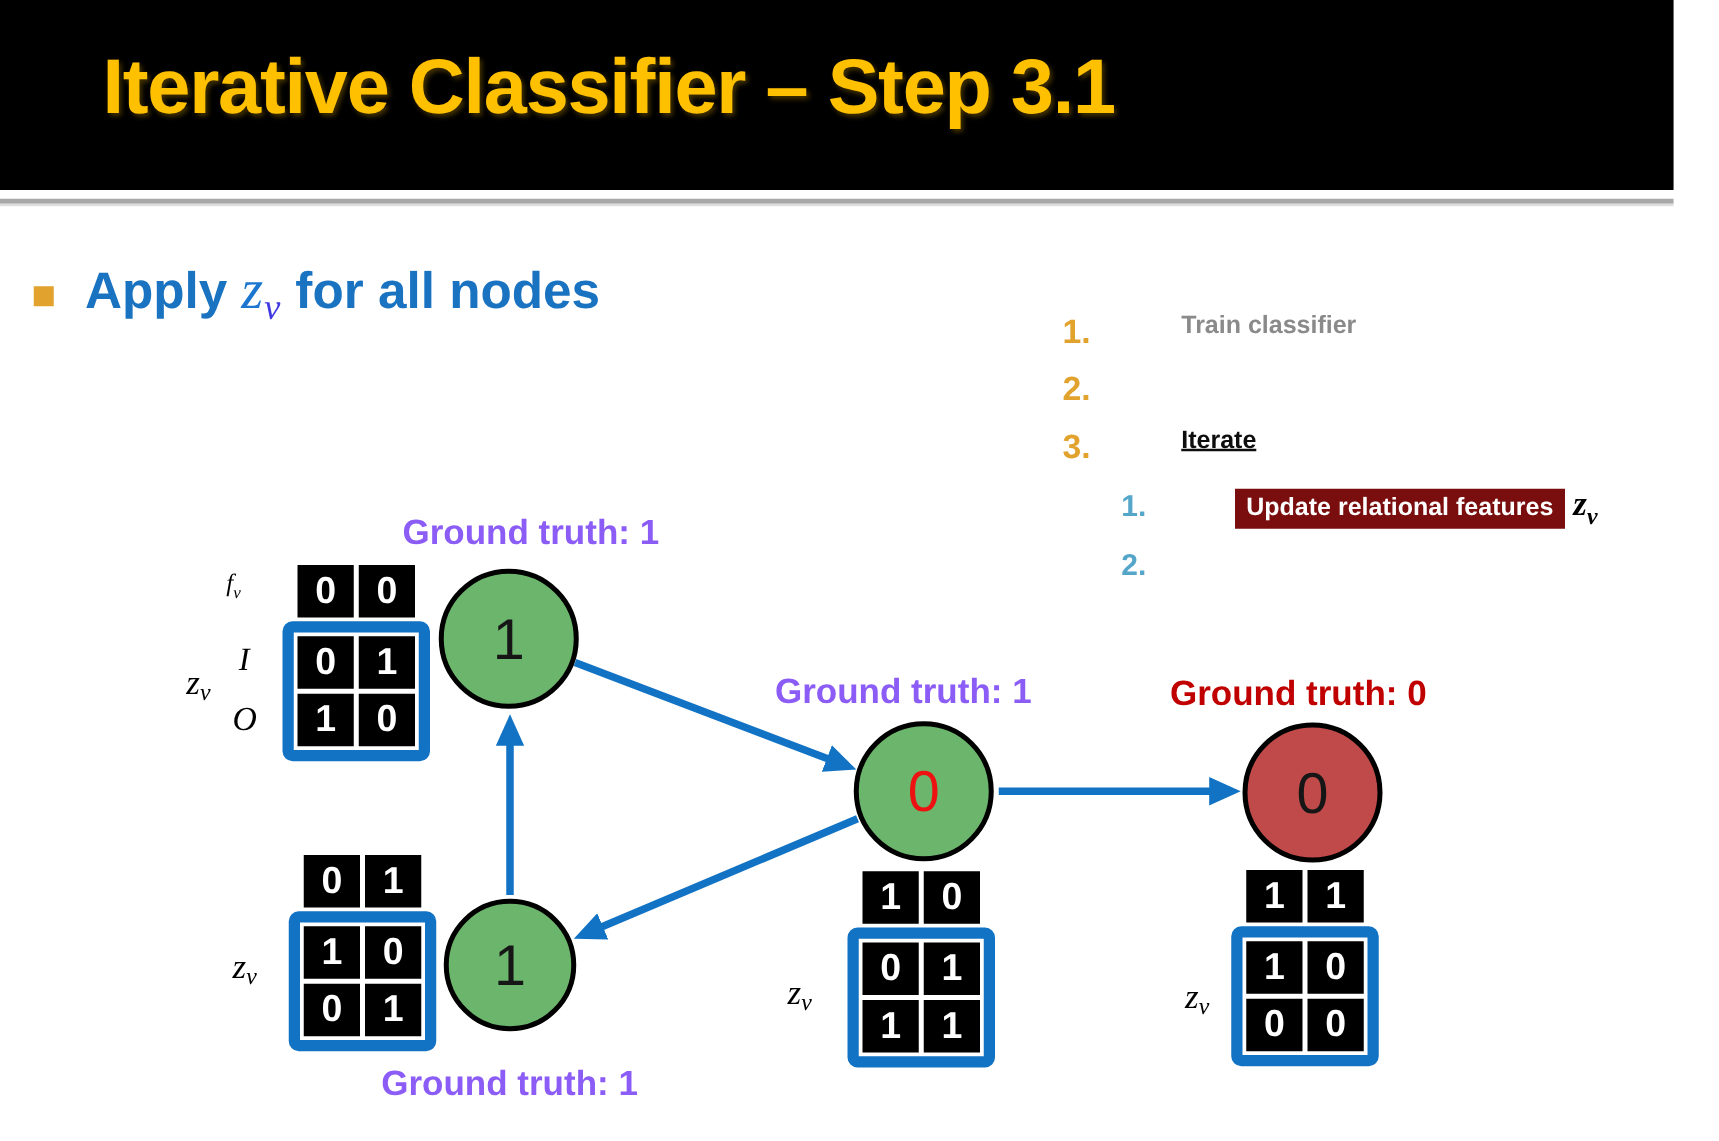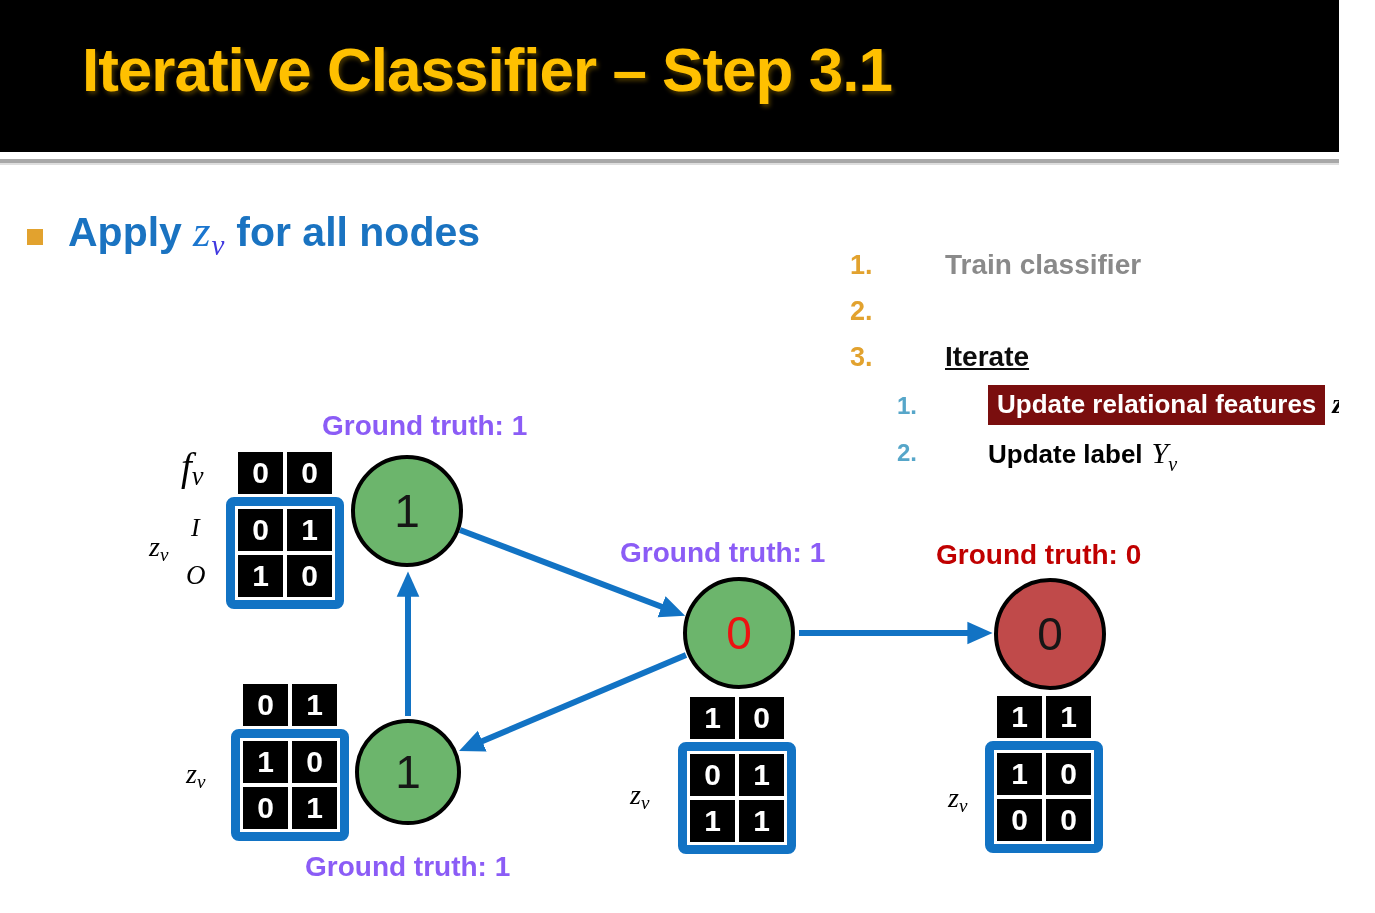--- a/index.html
+++ b/index.html
@@ -23,25 +23,25 @@
   .bullet-line{
     position:absolute;left:68px;top:205px;white-space:nowrap;
     font-size:41px;font-weight:bold;color:#1a73c1;
   }
   .bullet-line .math{font-family:"Liberation Serif",serif;font-style:italic;font-weight:normal;
     font-size:45px;color:#1b76cf;margin:0 12px 0 11px;}
   .bullet-line .math sub{font-size:29px;color:#4038e0;vertical-align:-9px;margin-left:1px;}
 
   
   .step-num{position:absolute;left:850px;font-weight:bold;font-size:27px;color:#e2a22e;}
-  .step-label{position:absolute;left:945px;font-weight:bold;font-size:28px;color:#8a8a8a;white-space:nowrap;}
+  .step-label{position:absolute;left:945px;font-weight:bold;font-size:20px;color:#8a8a8a;white-space:nowrap;}
   .step-label.dark{color:#0d0d0d;text-decoration:underline;}
   .sub-num{position:absolute;left:897px;font-weight:bold;font-size:24px;color:#56a6c9;}
   .sub-content{position:absolute;left:988px;white-space:nowrap;}
-  .hl{background:#7a0e0e;color:#ffffff;font-weight:bold;font-size:26px;padding:4px 9px 6px 9px;}
+  .hl{background:#7a0e0e;color:#ffffff;font-weight:bold;font-size:20px;padding:4px 9px 6px 9px;}
   .math-after{font-family:"Liberation Serif",serif;font-style:italic;font-weight:bold;
     font-size:28px;color:#000;margin-left:7px;}
   .math-after sub{font-size:19px;vertical-align:-7px;}
   .plain-sub{color:#000;font-weight:bold;font-size:26px;}
   .math-Y{font-family:"Liberation Serif",serif;font-style:italic;font-weight:normal;
     font-size:30px;color:#000;margin-left:9px;}
   .math-Y sub{font-size:20px;vertical-align:-8px;}
 
   
   .edges{position:absolute;left:0;top:0;width:1375px;height:913px;pointer-events:none;}
@@ -103,23 +103,20 @@
 
   <span class="step-num" style="top:342px">3.</span>
   <span class="step-label dark" style="top:341px">Iterate</span>
 
   <span class="sub-num" style="top:392px">1.</span>
   <div class="sub-content" style="top:388px">
     <span class="hl">Update relational features</span><span class="math-after"><span>z</span><sub>v</sub></span>
   </div>
 
   <span class="sub-num" style="top:439px">2.</span>
-  <div class="sub-content" style="top:436px">
-    <span class="plain-sub">Update label</span><span class="math-Y"><span>Y</span><sub>v</sub></span>
-  </div>
 
   <svg class="edges" viewBox="0 0 1375 913">
     <defs>
       <marker id="ah" viewBox="0 0 10 10" refX="7" refY="5" markerWidth="4.2" markerHeight="4.2" orient="auto" markerUnits="strokeWidth">
         <path d="M0,0.5 L10,5 L0,9.5 z" fill="#1273c4"></path>
       </marker>
     </defs>
     <line x1="408" y1="716" x2="408" y2="579" stroke="#1273c4" stroke-width="6" marker-end="url(#ah)"></line>
     <line x1="460" y1="530" x2="678" y2="613" stroke="#1273c4" stroke-width="6" marker-end="url(#ah)"></line>
     <line x1="686" y1="655" x2="466" y2="748" stroke="#1273c4" stroke-width="6" marker-end="url(#ah)"></line>
@@ -137,21 +134,21 @@
   <div class="node green" style="left:355px;top:719px;width:106px;height:106px">
     <span>1</span>
   </div>
   <div class="node green" style="left:683px;top:577px;width:112px;height:112px">
     <span class="red-val">0</span>
   </div>
   <div class="node red" style="left:994px;top:578px;width:112px;height:112px">
     <span>0</span>
   </div>
 
-  <div class="mlabel" style="left:181px;top:444px;font-size:39px">
+  <div class="mlabel" style="left:181px;top:456px;font-size:20px">
     <span>f</span><sub>v</sub>
   </div>
   <div class="mlabel" style="left:191px;top:513px;font-size:26px">I</div>
   <div class="mlabel" style="left:149px;top:531px;font-size:28px">
     <span>z</span><sub>v</sub>
   </div>
   <div class="mlabel" style="left:186px;top:560px;font-size:27px">O</div>
 
   <div class="matrix" style="left:226px;top:452px">
     <div class="mrow toprow">

